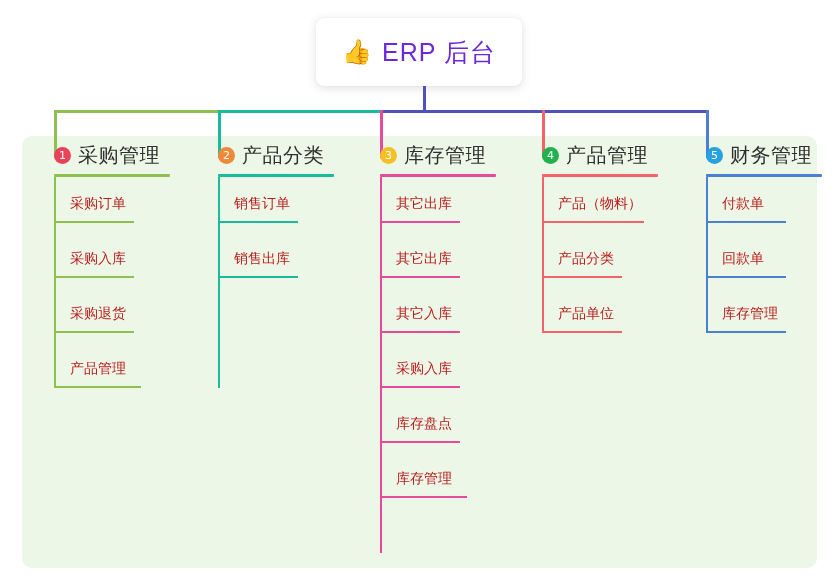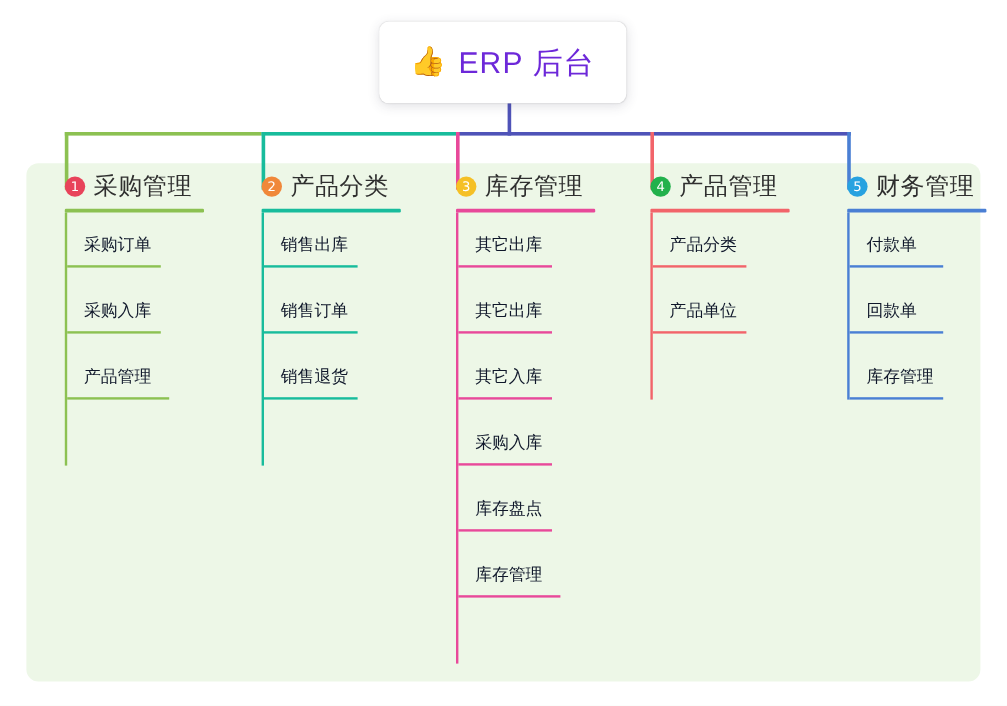--- a/index.html
+++ b/index.html
@@ -116,21 +116,21 @@
   }
   .leaf {
     position: relative;
     height: 55px;
   }
   .leaf-label {
     position: absolute;
     left: 16px;
     top: 18px;
     font-size: 14px;
-    color: #0f172a;
+    color: #b91c1c;
     white-space: nowrap;
   }
   .leaf-rule {
     position: absolute;
     left: 2px;
     top: 44px;
     height: 2px;
     width: 86px;
   }
 </style>
@@ -167,45 +167,45 @@
         <div class="stem" style="background: rgb(140, 193, 82); height: 211px;"></div>
         <div class="leaf">
           <div class="leaf-label">采购订单</div>
           <div class="leaf-rule" style="background: rgb(140, 193, 82); width: 78px;"></div>
         </div>
         <div class="leaf">
           <div class="leaf-label">采购入库</div>
           <div class="leaf-rule" style="background: rgb(140, 193, 82); width: 78px;"></div>
         </div>
         <div class="leaf">
+          <div class="leaf-label">采购退货</div>
+          <div class="leaf-rule" style="background: rgb(140, 193, 82); width: 78px;"></div>
+        </div>
+        <div class="leaf">
           <div class="leaf-label">产品管理</div>
           <div class="leaf-rule" style="background: rgb(140, 193, 82); width: 85px;"></div>
         </div>
       </div>
     </div>
     <div class="column" style="left: 200px;">
       <div class="col-header">
         <span class="badge" style="background: rgb(240, 136, 58);">2</span>
         <span class="col-title">产品分类</span>
       </div>
       <div class="header-rule" style="background: rgb(24, 188, 156);"></div>
       <div class="leaves">
         <div class="stem" style="background: rgb(24, 188, 156); height: 211px;"></div>
         <div class="leaf">
+          <div class="leaf-label">销售订单</div>
+          <div class="leaf-rule" style="background: rgb(24, 188, 156); width: 78px;"></div>
+        </div>
+        <div class="leaf">
           <div class="leaf-label">销售出库</div>
           <div class="leaf-rule" style="background: rgb(24, 188, 156); width: 78px;"></div>
         </div>
-        <div class="leaf">
-          <div class="leaf-label">销售订单</div>
-          <div class="leaf-rule" style="background: rgb(24, 188, 156); width: 78px;"></div>
-        </div>
-        <div class="leaf">
-          <div class="leaf-label">销售退货</div>
-          <div class="leaf-rule" style="background: rgb(24, 188, 156); width: 78px;"></div>
-        </div>
       </div>
     </div>
     <div class="column" style="left: 362px;">
       <div class="col-header">
         <span class="badge" style="background: rgb(245, 192, 38);">3</span>
         <span class="col-title">库存管理</span>
       </div>
       <div class="header-rule" style="background: rgb(232, 73, 154);"></div>
       <div class="leaves">
         <div class="stem" style="background: rgb(232, 73, 154); height: 376px;"></div>
@@ -237,20 +237,24 @@
     </div>
     <div class="column" style="left: 524px;">
       <div class="col-header">
         <span class="badge" style="background: rgb(34, 177, 76);">4</span>
         <span class="col-title">产品管理</span>
       </div>
       <div class="header-rule" style="background: rgb(242, 100, 106);"></div>
       <div class="leaves">
         <div class="stem" style="background: rgb(242, 100, 106); height: 156px;"></div>
         <div class="leaf">
+          <div class="leaf-label">产品（物料）</div>
+          <div class="leaf-rule" style="background: rgb(242, 100, 106); width: 100px;"></div>
+        </div>
+        <div class="leaf">
           <div class="leaf-label">产品分类</div>
           <div class="leaf-rule" style="background: rgb(242, 100, 106); width: 78px;"></div>
         </div>
         <div class="leaf">
           <div class="leaf-label">产品单位</div>
           <div class="leaf-rule" style="background: rgb(242, 100, 106); width: 78px;"></div>
         </div>
       </div>
     </div>
     <div class="column" style="left: 688px;">

